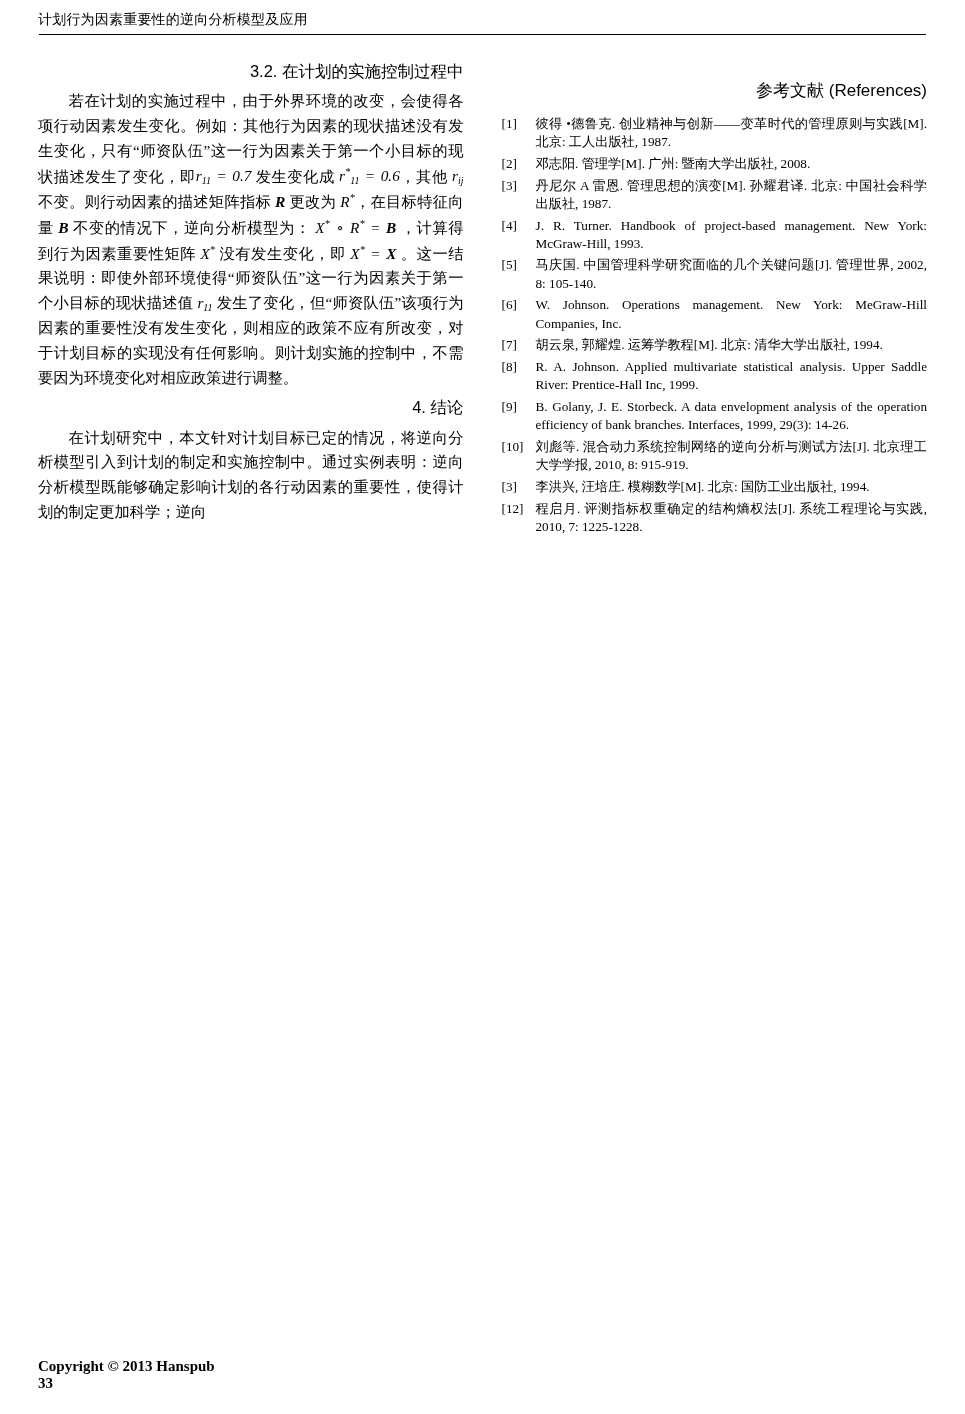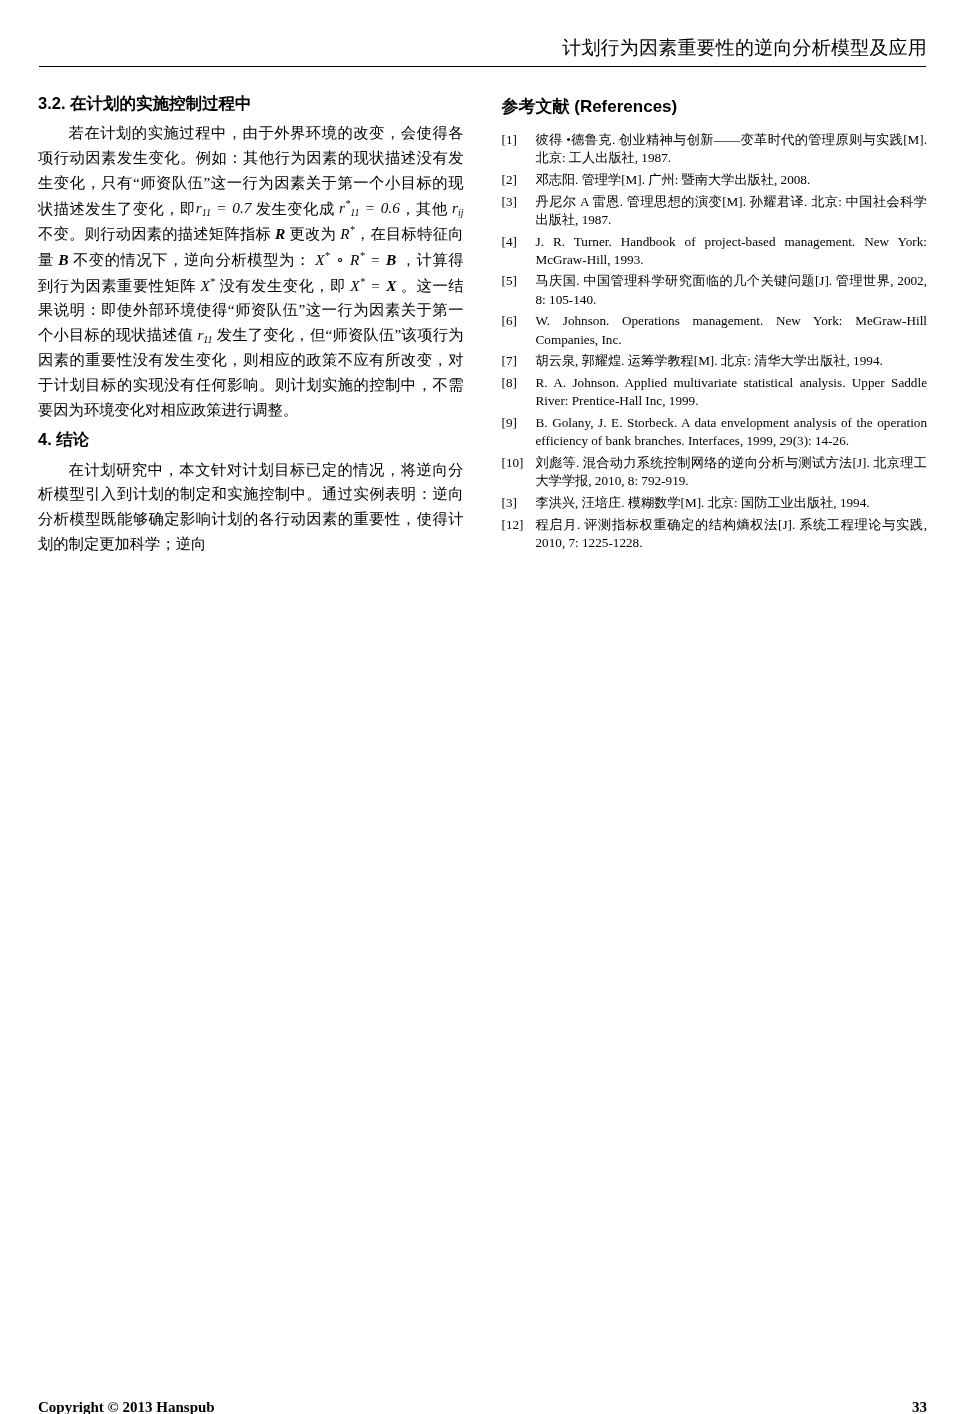--- a/index.html
+++ b/index.html
@@ -16,50 +16,50 @@
   }
   .page {
     position: relative;
     width: 965px;
     height: 1414px;
     box-sizing: border-box;
     padding: 0 38px;
   }
   
   .runhead {
-    text-align: right;
-    font-size: 19px;
+    text-align: left;
+    font-size: 14px;
     padding-top: 11px;
     letter-spacing: 0.2px;
-    margin-top: 24px;
   }
   .runhead-rule {
     border-bottom: 1.1px solid #000;
     margin-top: 5px;
     margin-left: 1px;
     margin-right: 1px;
   }
   
   .columns {
     display: flex;
     gap: 38px;
     margin-top: 19px;
   }
   .col {
     width: 445px;
   }
   h2.section {
     font-family: "Liberation Sans", "DejaVu Sans", sans-serif;
     font-size: 16.5px;
-    font-weight: bold;
+    font-weight: normal;
     margin: 6px 0 7px 0;
     line-height: 1.35;
+    text-align: right;
   }
   h2.section.refs {
-    margin-top: 10px;
+    margin-top: 26px;
     margin-bottom: 12px;
     font-size: 17px;
   }
   p.body {
     font-size: 15.3px;
     line-height: 1.62;
     margin: 0 0 0 0;
     text-align: justify;
     text-justify: inter-ideograph;
     text-indent: 2em;
@@ -118,20 +118,21 @@
     position: absolute;
     left: 38px;
     right: 38px;
     bottom: 22px;
     display: flex;
     justify-content: space-between;
     align-items: baseline;
     font-family: "Liberation Serif", "DejaVu Serif", serif;
     font-size: 15px;
     font-weight: bold;
+    flex-direction: column;
   }
   .footer .pageno {
     font-weight: bold;
   }
 </style>
 </head>
 <body>
 
 <div class="page">
 
@@ -191,21 +192,21 @@
         <li class="refitem">
           <span class="num">[8]</span>
           <span class="txt">R. A. Johnson. Applied multivariate statistical analysis. Upper Saddle River: Prentice-Hall Inc, 1999.</span>
         </li>
         <li class="refitem">
           <span class="num">[9]</span>
           <span class="txt">B. Golany, J. E. Storbeck. A data envelopment analysis of the operation efficiency of bank branches. Interfaces, 1999, 29(3): 14-26.</span>
         </li>
         <li class="refitem">
           <span class="num">[10]</span>
-          <span class="txt">刘彪等. 混合动力系统控制网络的逆向分析与测试方法[J]. 北京理工大学学报, 2010, 8: 792-919.</span>
+          <span class="txt">刘彪等. 混合动力系统控制网络的逆向分析与测试方法[J]. 北京理工大学学报, 2010, 8: 915-919.</span>
         </li>
         <li class="refitem">
           <span class="num">[3]</span>
           <span class="txt">李洪兴, 汪培庄. 模糊数学[M]. 北京: 国防工业出版社, 1994.</span>
         </li>
         <li class="refitem">
           <span class="num">[12]</span>
           <span class="txt">程启月. 评测指标权重确定的结构熵权法[J]. 系统工程理论与实践, 2010, 7: 1225-1228.</span>
         </li>
       </ol>

